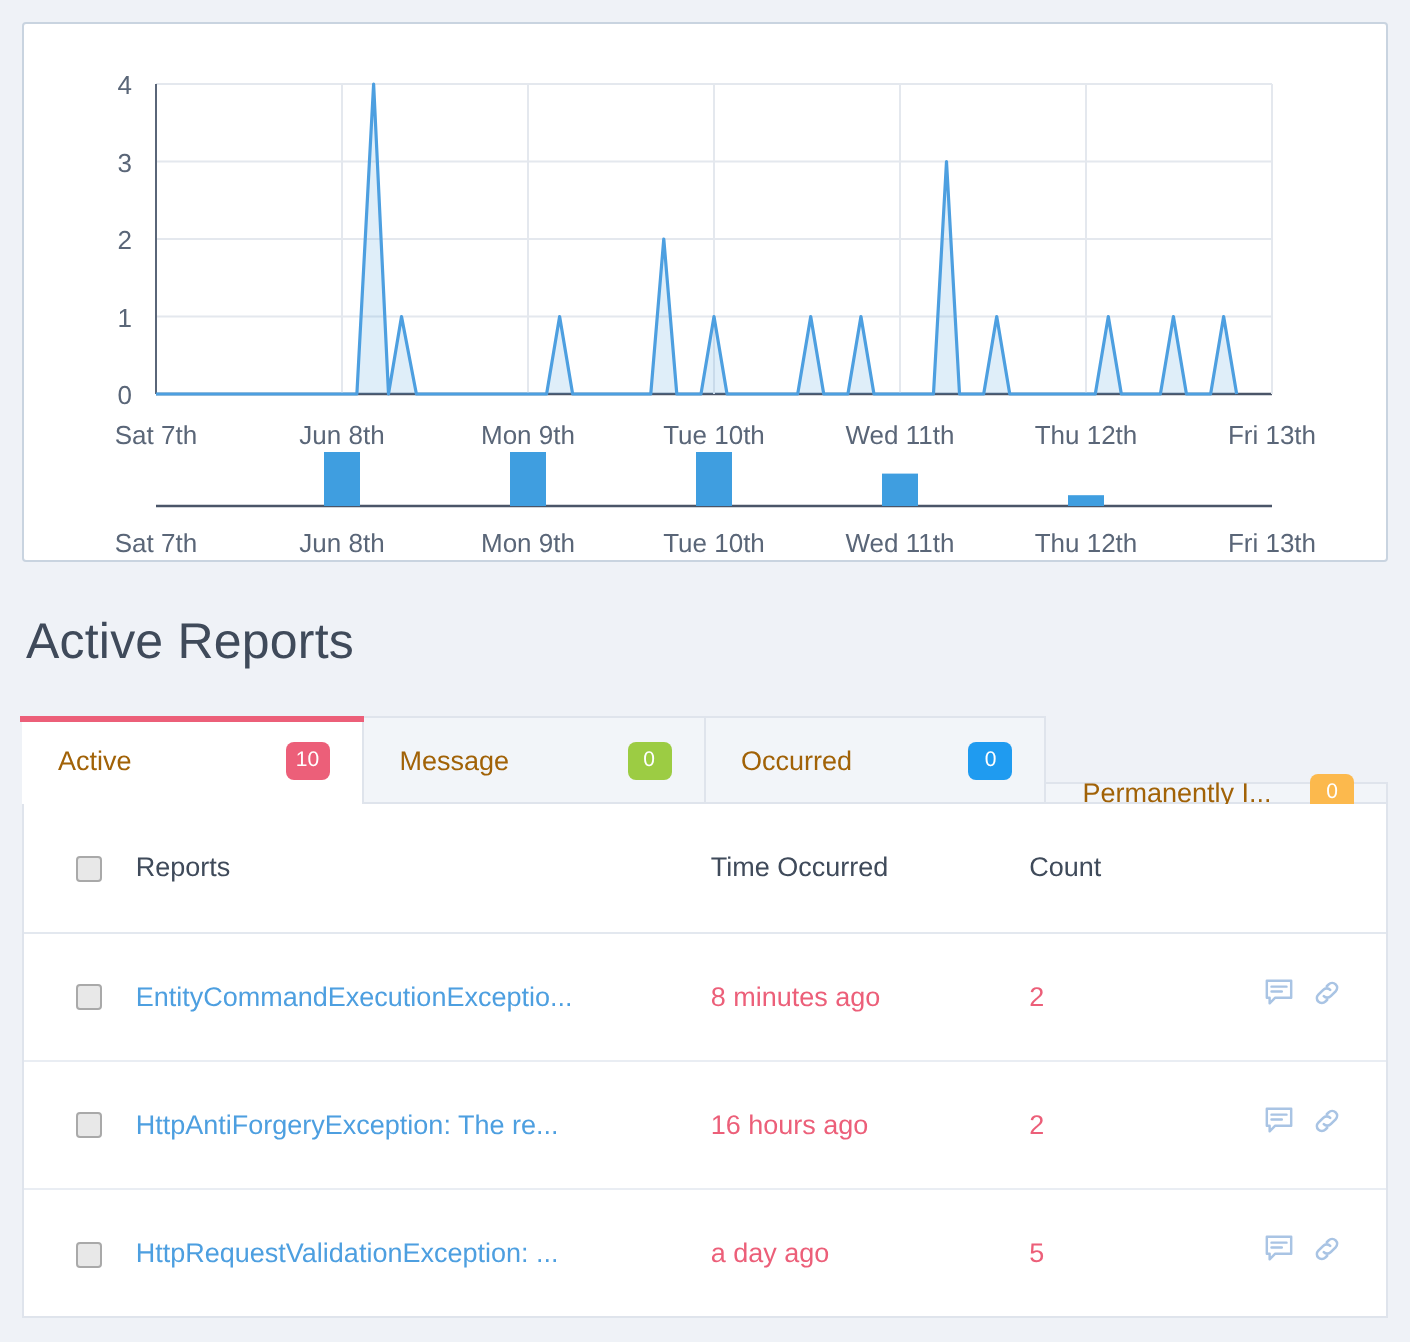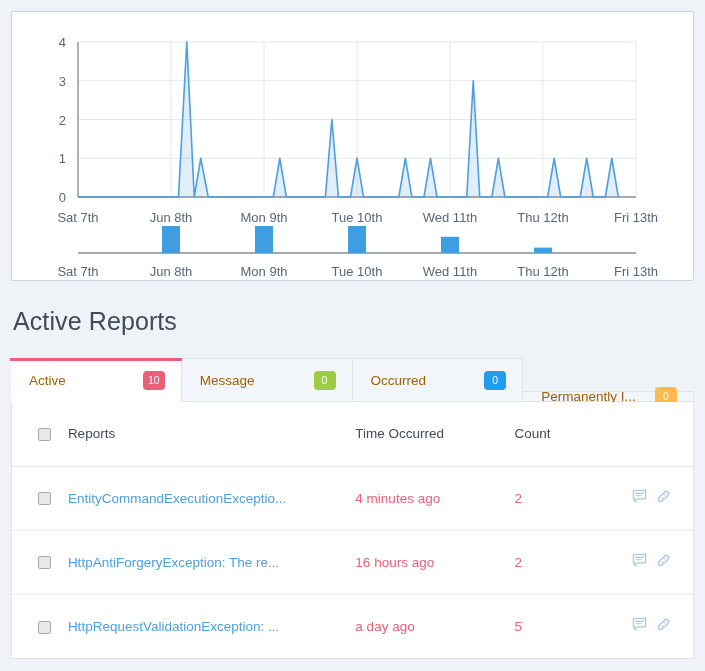--- a/index.html
+++ b/index.html
@@ -216,21 +216,21 @@
           <th class="col-msg">Reports</th>
           <th class="col-time">Time Occurred</th>
           <th class="col-count">Count</th>
           <th class="col-act"></th>
         </tr>
       </thead>
       <tbody id="tbody">
           <tr>
             <td class="col-check"><span class="cbx"></span></td>
             <td class="col-msg"><a class="msg-link">EntityCommandExecutionExceptio...</a></td>
-            <td class="col-time time-cell">4 minutes ago</td>
+            <td class="col-time time-cell">8 minutes ago</td>
             <td class="col-count count-cell">2</td>
             <td class="col-act"><span class="act-icons">
                 <svg width="15" height="15" viewBox="0 0 16 16">
                   <path d="M1.5 1.5h13v9h-8.5l-3 3v-3h-1.5z" fill="none" stroke="#a9c4e4" stroke-width="1.3" stroke-linejoin="round"></path>
                   <path d="M4 4.6h8M4 7.2h5.5" stroke="#a9c4e4" stroke-width="1.3" stroke-linecap="round"></path>
                 </svg>
                 <svg width="15" height="15" viewBox="0 0 16 16">
                   <path d="M6.3 9.7a2.6 2.6 0 0 0 3.7 0l2.6-2.6a2.6 2.6 0 0 0-3.7-3.7l-1 1" fill="none" stroke="#a9c4e4" stroke-width="1.4" stroke-linecap="round"></path>
                   <path d="M9.7 6.3a2.6 2.6 0 0 0-3.7 0L3.4 8.9a2.6 2.6 0 0 0 3.7 3.7l1-1" fill="none" stroke="#a9c4e4" stroke-width="1.4" stroke-linecap="round"></path>
                 </svg>

